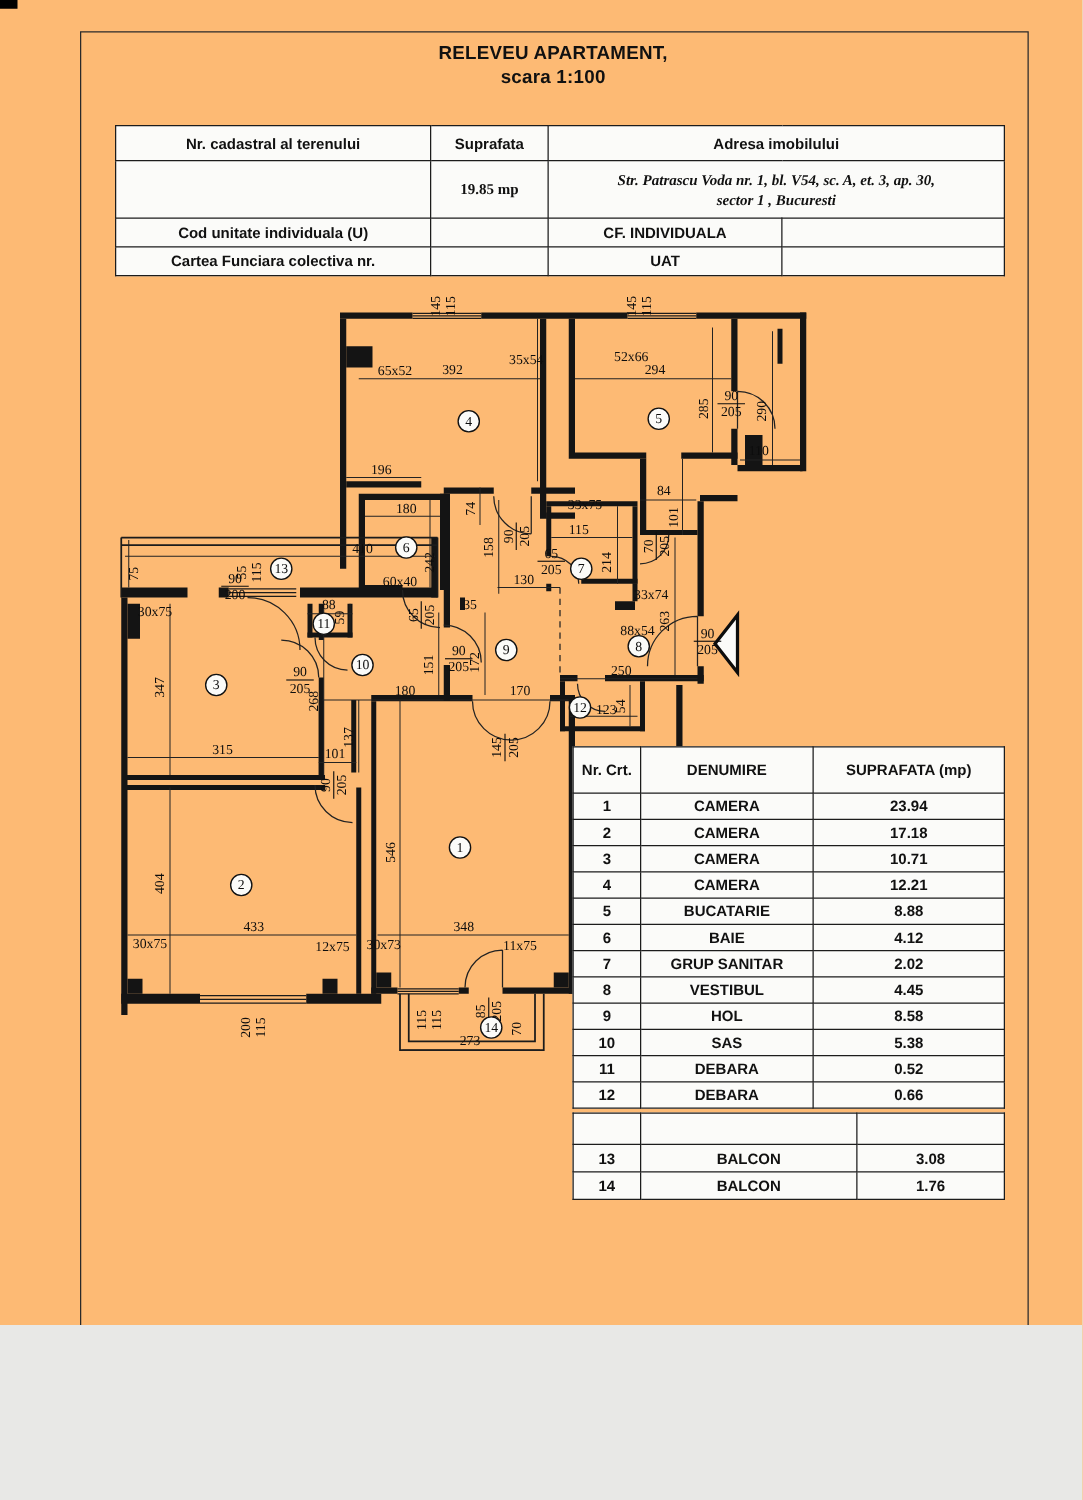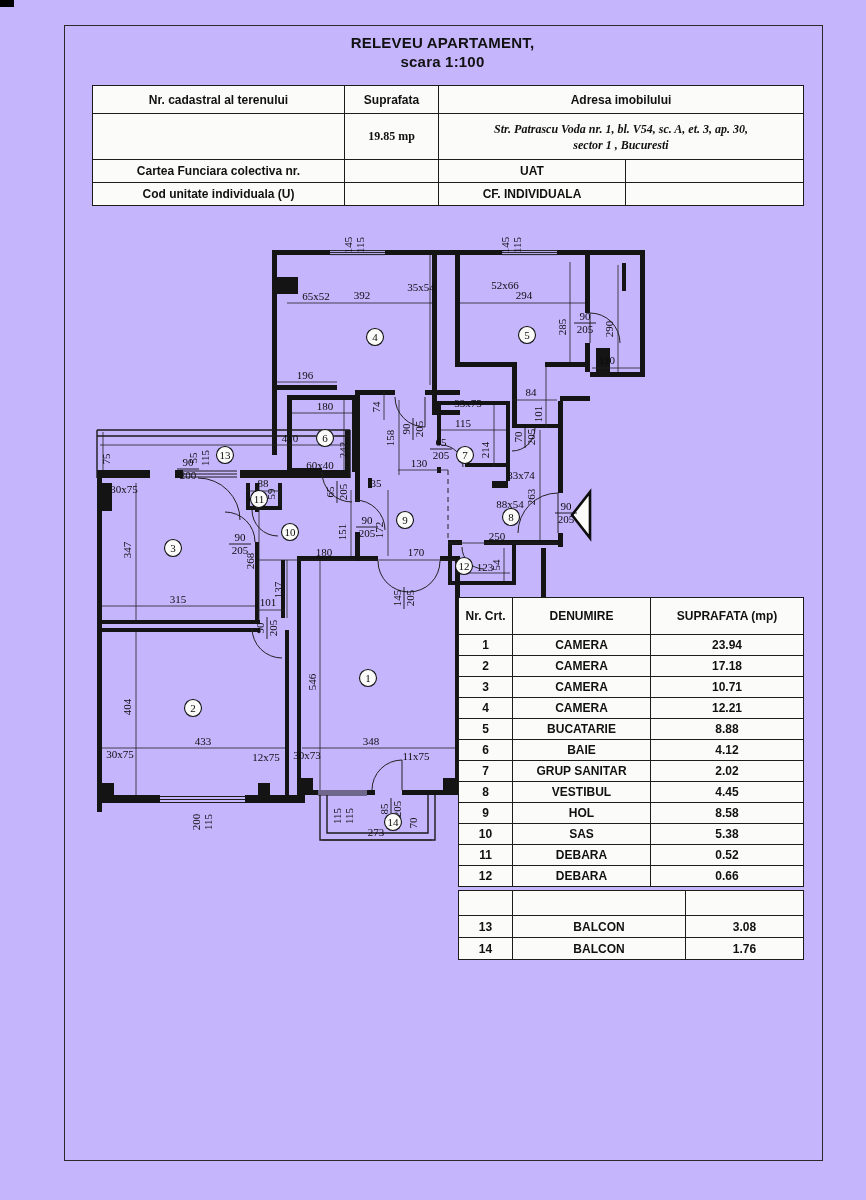--- a/index.html
+++ b/index.html
@@ -1,27 +1,27 @@
 <!DOCTYPE html>
 <html><head>
 <meta charset="utf-8">
 <style>
   html,body{margin:0;padding:0;background:#e8e8e6;}
-  #page{position:relative;width:866px;height:1200px;background:#c4b5fd;overflow:hidden;
+  #page{position:relative;width:866px;height:1060px;background:#fdba74;overflow:hidden;
         font-family:"Liberation Sans",sans-serif;color:#111;}
   #frame{position:absolute;left:64px;top:25px;width:757px;height:1134px;border:1.5px solid #2a2a2a;}
   #corner-mark{position:absolute;left:0;top:0;width:14px;height:7px;background:#000;}
   .title{position:absolute;left:64px;top:33px;width:757px;text-align:center;
          font-weight:bold;font-size:15px;line-height:19px;letter-spacing:.2px;}
   
   table{border-collapse:collapse;}
   .tbl{position:absolute;table-layout:fixed;background:#fbfbf9;}
   .tbl td{border:1.6px solid #1c1c1c;font-size:12px;font-weight:bold;text-align:center;
           vertical-align:middle;padding:0 2px;overflow:hidden;}
-  #header-table{left:92px;top:85px;width:711px;}
+  #header-table{left:92px;top:100px;width:711px;}
   #header-table td{border-width:1.8px;}
   .addr{font-family:"Liberation Serif",serif;font-style:italic;font-weight:bold;font-size:12.5px;line-height:16px;}
   .sup-val{font-family:"Liberation Serif",serif;font-weight:normal;font-size:12.5px;}
   
   #rooms-table{left:458px;top:597px;width:345px;}
   #balcony-table{left:458px;top:890px;width:345px;}
   #sign-table{left:458px;top:959px;width:345px;}
   #rooms-table td,#balcony-table td,#sign-table td{border-width:1.7px;}
   
   #plan-wrap{position:absolute;left:85px;top:225px;width:575px;height:630px;}
@@ -64,29 +64,29 @@
     </tr>
     <tr style="height:46px">
       <td></td>
       <td class="sup-val">19.85 mp</td>
       <td colspan="2" class="addr">
         <div>Str. Patrascu Voda nr. 1, bl. V54, sc. A, et. 3, ap. 30,</div>
         <div>sector 1 , Bucuresti</div>
       </td>
     </tr>
     <tr style="height:23px">
+      <td>Cod unitate individuala (U)</td>
+      <td></td>
+      <td>CF. INDIVIDUALA</td>
+      <td></td>
+    </tr>
+    <tr style="height:23px">
       <td>Cartea Funciara colectiva nr.</td>
       <td></td>
       <td>UAT</td>
-      <td></td>
-    </tr>
-    <tr style="height:23px">
-      <td>Cod unitate individuala (U)</td>
-      <td></td>
-      <td>CF. INDIVIDUALA</td>
       <td></td>
     </tr>
   </tbody>
     </table>
 
   <div id="plan-wrap">
     <svg width="575" height="630" viewBox="85 225 575 630" xmlns="http://www.w3.org/2000/svg">
 
       <g>
         <rect class="wall" x="272" y="250" width="58" height="5"></rect>

